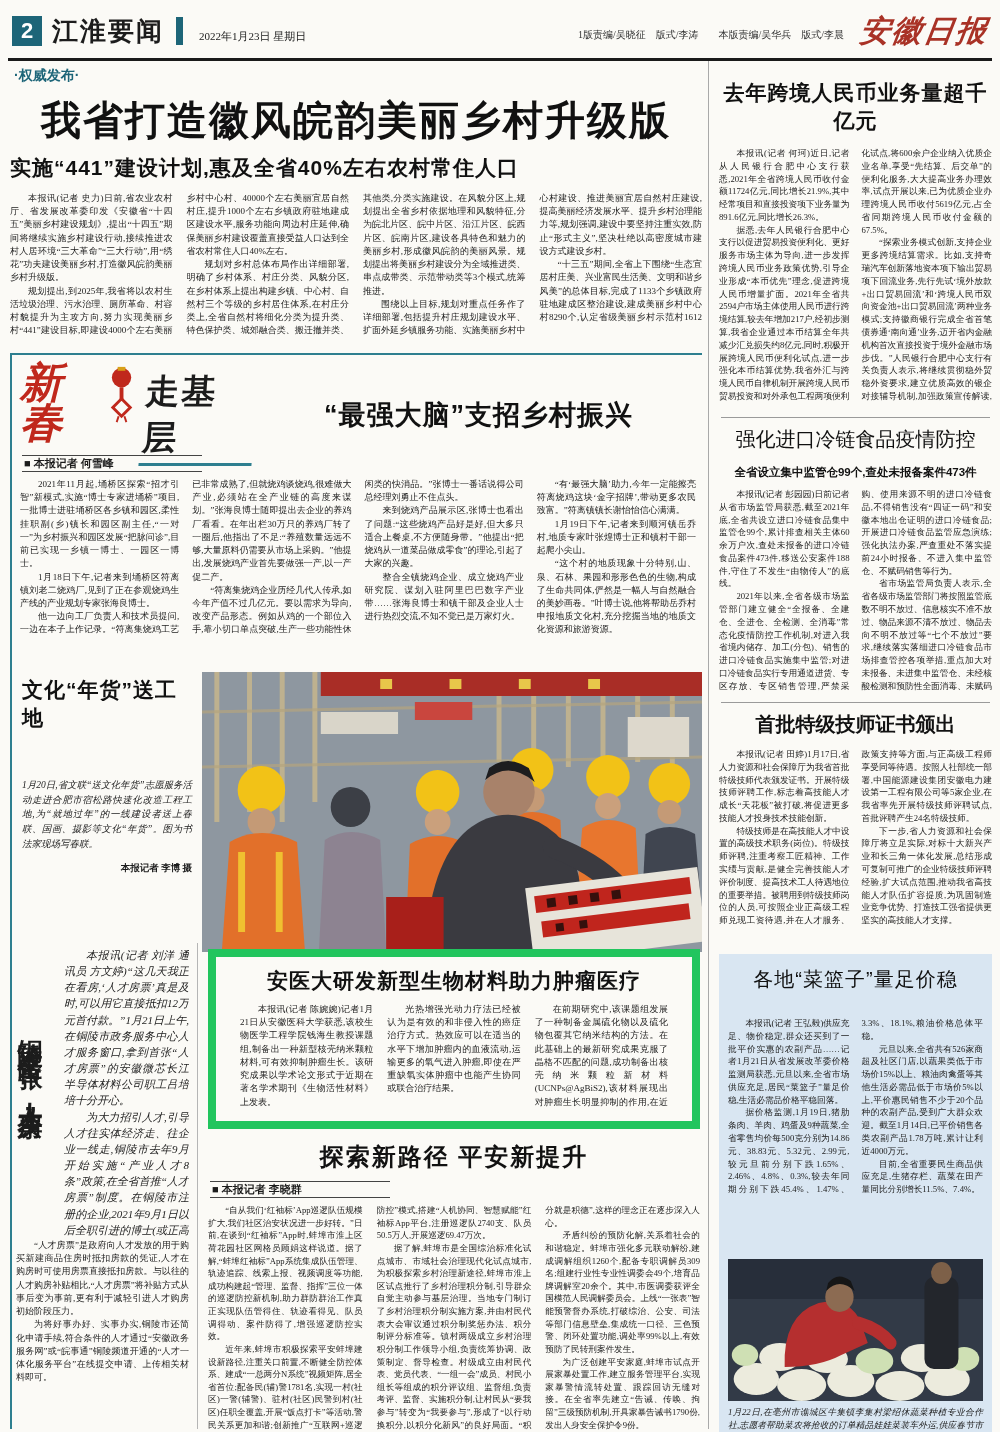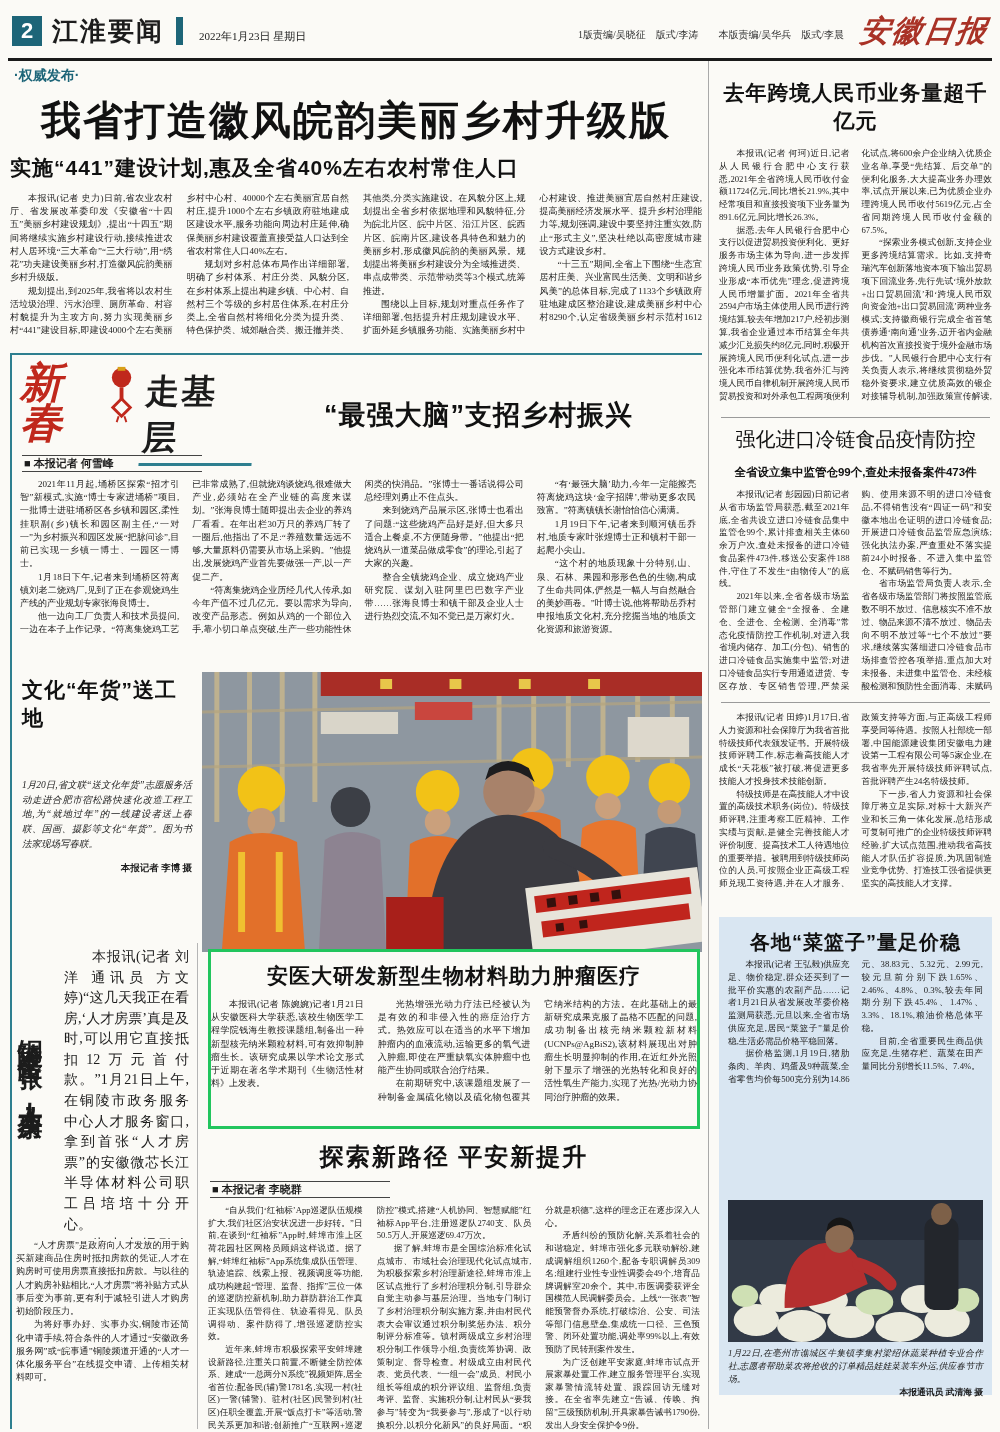--- a/index.html
+++ b/index.html
@@ -63,42 +63,42 @@
   .culture-photo { flex:1; }
   .culture-photo svg { display:block; width:100%; height:280px; }
 
   
   .bottom-row { display:flex; height:486px; margin-top:2px; }
   .housing { width:186px; border-right:1px solid #b5b5b5; padding:4px 8px 0 4px; }
   .housing-top { display:flex; height:292px; overflow:hidden; }
   .housing-headv { width:48px; padding-top:72px; }
   .housing-headv span { writing-mode:vertical-rl; text-orientation:upright; font-family:"Liberation Sans",sans-serif;
     font-weight:900; font-size:25px; letter-spacing:5px; line-height:1.1; }
-  .housing-upper { flex:1; font-size:14px; }
+  .housing-upper { flex:1; font-size:11px;font-style:italic; }
   .housing-lower { height:186px; font-size:9px; }
 
   .bottom-center { flex:1; padding:6px 2px 0 10px; }
-  .medical-box { border:3px solid #22c55e; padding:6px 0; height:180px; }
+  .medical-box { border:8px solid #22c55e; padding:6px 24px; height:180px; }
   .medical-box h3 { font-size:21px; font-weight:900; text-align:center; letter-spacing:1px; margin:4px 0 8px 0; }
   .medical-box .body { column-count:3; column-gap:14px; height:118px; font-size:9px; }
   .safety { margin-top:12px; }
   .safety h3 { font-size:24px; font-weight:900; text-align:center; letter-spacing:2px; margin:4px 0 8px 0; }
   .safety .body { column-count:3; column-gap:14px; height:238px; font-size:8.6px; }
 
   
   .rmb { padding-top:16px; }
   .rmb h3 { font-size:21px; font-weight:900; text-align:center; letter-spacing:1px; margin-bottom:12px; }
   .rmb .body { column-count:2; column-gap:12px; height:262px; font-size:8.7px; }
   .cold h3 { font-size:20px; font-weight:400; text-align:center; margin-bottom:12px; }
   .cold h4 { font-size:11.5px; font-weight:bold; text-align:center; margin-bottom:8px; }
   .cold .body { column-count:2; column-gap:12px; height:206px; font-size:8.7px; }
   .tech h3 { font-size:20px; font-weight:900; text-align:center; margin:4px 0 10px 0; }
   .tech .body { column-count:2; column-gap:12px; height:196px; font-size:8.7px; }
   .basket { background:#d9e6f2; margin-top:10px; padding:8px 9px; height:478px; }
-  .basket h3 { font-size:20px; font-weight:700; text-align:center; letter-spacing:1px; margin:4px 0 2px 0; }
+  .basket h3 { font-size:20px; font-weight:400; text-align:center; letter-spacing:1px; margin:4px 0 24px 0; }
   .basket .body { column-count:2; column-gap:12px; height:238px; font-size:8.7px; }
   .basket-photo svg { display:block; width:100%; height:142px; margin-top:4px; }
   .basket-caption { font-style:italic; font-size:8.8px; line-height:1.5; text-align:justify; margin-top:5px; }
   .basket-credit { font-size:8.8px; font-weight:bold; text-align:right; }
 </style>
 </head>
 <body>
 
 <div class="page">
 
@@ -302,32 +302,34 @@
         <h4>全省设立集中监管仓99个,查处未报备案件473件</h4>
         <div class="body">
             <p>本报讯(记者 彭园园)日前记者从省市场监管局获悉,截至2021年底,全省共设立进口冷链食品集中监管仓99个,累计排查相关主体60余万户次,查处未报备的进口冷链食品案件473件,移送公安案件188件,守住了不发生“由物传人”的底线。</p>
             <p>2021年以来,全省各级市场监管部门建立健全“全报备、全建仓、全进仓、全检测、全消毒”常态化疫情防控工作机制,对进入我省境内储存、加工(分包)、销售的进口冷链食品实施集中监管;对进口冷链食品实行专用通道进货、专区存放、专区销售管理,严禁采购、使用来源不明的进口冷链食品,不得销售没有“四证一码”和安徽本地出仓证明的进口冷链食品;开展进口冷链食品监管应急演练;强化执法办案,严查重处不落实提前24小时报备、不进入集中监管仓、不赋码销售等行为。</p>
             <p>省市场监管局负责人表示,全省各级市场监管部门将按照监管底数不明不放过、信息核实不准不放过、物品来源不清不放过、物品去向不明不放过等“七个不放过”要求,继续落实落细进口冷链食品市场排查管控各项举措,重点加大对未报备、未进集中监管仓、未经核酸检测和预防性全面消毒、未赋码销售等行为的打击力度,提升集中监管仓运行管理水平,做好涉疫食品应急处置工作。</p>
           </div>
       </div>
       <div class="hr"></div>
 
       <div class="tech">
+        <h3>首批特级技师证书颁出</h3>
         <div class="body">
             <p>本报讯(记者 田婷)1月17日,省人力资源和社会保障厅为我省首批特级技师代表颁发证书。开展特级技师评聘工作,标志着高技能人才成长“天花板”被打破,将促进更多技能人才投身技术技能创新。</p>
             <p>特级技师是在高技能人才中设置的高级技术职务(岗位)。特级技师评聘,注重考察工匠精神、工作实绩与贡献,是健全完善技能人才评价制度、提高技术工人待遇地位的重要举措。被聘用到特级技师岗位的人员,可按照企业正高级工程师兑现工资待遇,并在人才服务、政策支持等方面,与正高级工程师享受同等待遇。按照人社部统一部署,中国能源建设集团安徽电力建设第一工程有限公司等5家企业,在我省率先开展特级技师评聘试点,首批评聘产生24名特级技师。</p>
             <p>下一步,省人力资源和社会保障厅将立足实际,对标十大新兴产业和长三角一体化发展,总结形成可复制可推广的企业特级技师评聘经验,扩大试点范围,推动我省高技能人才队伍扩容提质,为巩固制造业竞争优势、打造技工强省提供更坚实的高技能人才支撑。</p>
           </div>
       </div>
 
       <div class="basket">
         <h3>各地“菜篮子”量足价稳</h3>
         <div class="body">
             <p>本报讯(记者 王弘毅)供应充足、物价稳定,群众还买到了一批平价实惠的农副产品……记者1月21日从省发展改革委价格监测局获悉,元旦以来,全省市场供应充足,居民“菜篮子”量足价稳,生活必需品价格平稳回落。</p>
             <p>据价格监测,1月19日,猪肋条肉、羊肉、鸡蛋及9种蔬菜,全省零售均价每500克分别为14.86元、38.83元、5.32元、2.99元,较元旦前分别下跌1.65%、2.46%、4.8%、0.3%,较去年同期分别下跌45.4%、1.47%、3.3%、18.1%,粮油价格总体平稳。</p>
+            <p>元旦以来,全省共有526家商超及社区门店,以蔬果类低于市场价15%以上、粮油肉禽蛋等其他生活必需品低于市场价5%以上,平价惠民销售不少于20个品种的农副产品,受到广大群众欢迎。截至1月14日,已平价销售各类农副产品1.78万吨,累计让利近4000万元。</p>
             <p>目前,全省重要民生商品供应充足,生猪存栏、蔬菜在田产量同比分别增长11.5%、7.4%。</p>
           </div>
         <div class="basket-photo">
           <svg viewBox="0 0 270 142" preserveAspectRatio="none">
             <rect width="270" height="142" fill="#323a47"></rect>
             <rect x="0" y="0" width="270" height="40" fill="#272e3a"></rect>
             <g fill="#ecebdd">
               <ellipse cx="30" cy="120" rx="24" ry="16"></ellipse>
                 <ellipse cx="78" cy="126" rx="26" ry="16"></ellipse>
               <ellipse cx="130" cy="122" rx="25" ry="16"></ellipse>

